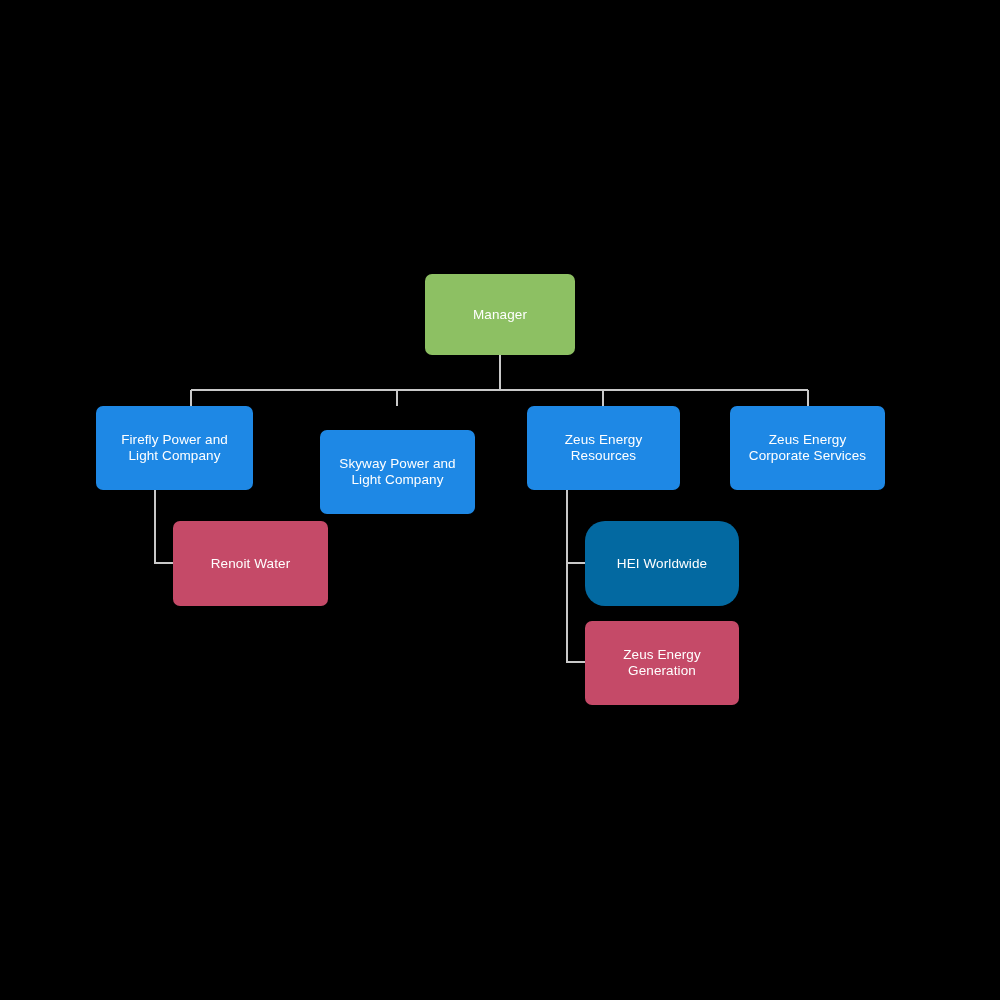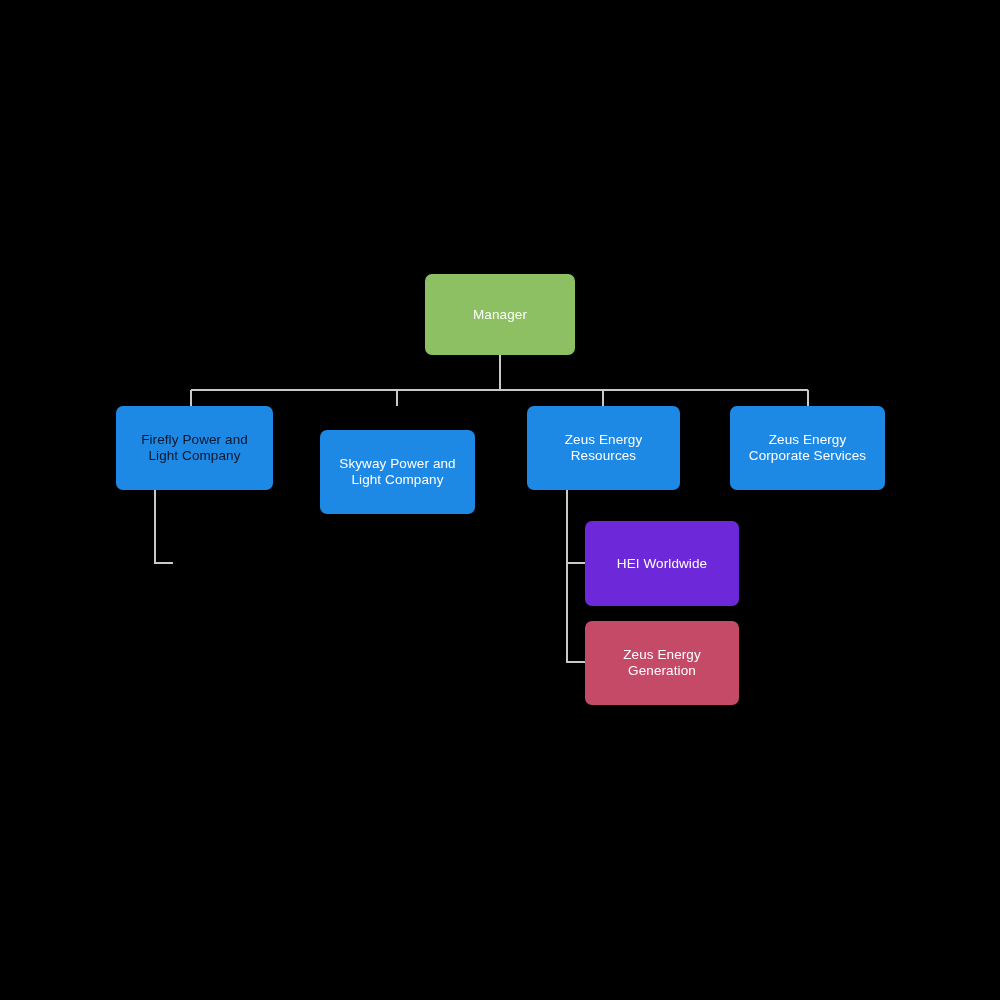--- a/index.html
+++ b/index.html
@@ -51,24 +51,25 @@
       <path d="M 191,390 L 808,390" fill="none" stroke="#c9c9c9" stroke-width="2" stroke-linecap="butt" stroke-linejoin="miter"></path>
       <path d="M 191,390 L 191,406" fill="none" stroke="#c9c9c9" stroke-width="2" stroke-linecap="butt" stroke-linejoin="miter"></path>
       <path d="M 397,390 L 397,406" fill="none" stroke="#c9c9c9" stroke-width="2" stroke-linecap="butt" stroke-linejoin="miter"></path>
       <path d="M 603,390 L 603,406" fill="none" stroke="#c9c9c9" stroke-width="2" stroke-linecap="butt" stroke-linejoin="miter"></path>
       <path d="M 808,390 L 808,406" fill="none" stroke="#c9c9c9" stroke-width="2" stroke-linecap="butt" stroke-linejoin="miter"></path>
       <path d="M 155,490 L 155,563 L 173,563" fill="none" stroke="#c9c9c9" stroke-width="2" stroke-linecap="butt" stroke-linejoin="miter"></path>
       <path d="M 567,490 L 567,563 L 585,563" fill="none" stroke="#c9c9c9" stroke-width="2" stroke-linecap="butt" stroke-linejoin="miter"></path>
       <path d="M 567,490 L 567,662 L 585,662" fill="none" stroke="#c9c9c9" stroke-width="2" stroke-linecap="butt" stroke-linejoin="miter"></path>
     </svg>
 <div class="node" style="left: 425px; top: 274px; width: 150px; height: 81px; background: rgb(141, 192, 99); color: rgb(255, 255, 255);"><span>Manager</span></div>
-    <div class="node" style="left: 116px; top: 406px; width: 157px; height: 84px; background: rgb(30, 136, 229); color: #0f172a;"><span>Firefly Power and
+    <div class="node" style="left: 96px; top: 406px; width: 157px; height: 84px; background: rgb(30, 136, 229); color: #ffffff;"><span>Firefly Power and
 Light Company</span></div>
     <div class="node" style="left: 320px; top: 430px; width: 155px; height: 84px; background: rgb(30, 136, 229); color: rgb(255, 255, 255);"><span>Skyway Power and
 Light Company</span></div>
     <div class="node" style="left: 527px; top: 406px; width: 153px; height: 84px; background: rgb(30, 136, 229); color: rgb(255, 255, 255);"><span>Zeus Energy
 Resources</span></div>
     <div class="node" style="left: 730px; top: 406px; width: 155px; height: 84px; background: rgb(30, 136, 229); color: rgb(255, 255, 255);"><span>Zeus Energy
 Corporate Services</span></div>
-    <div class="node" style="left: 585px; top: 521px; width: 154px; height: 85px; background: #6d28d9; color: rgb(255, 255, 255);"><span>HEI Worldwide</span></div>
+    <div class="node" style="left: 173px; top: 521px; width: 155px; height: 85px; background: rgb(197, 74, 104); color: rgb(255, 255, 255);"><span>Renoit Water</span></div>
+    <div class="node" style="left: 585px; top: 521px; width: 154px; height: 85px; background: #0369a1; color: rgb(255, 255, 255); border-radius: 20px;"><span>HEI Worldwide</span></div>
     <div class="node" style="left: 585px; top: 621px; width: 154px; height: 84px; background: rgb(197, 74, 104); color: rgb(255, 255, 255);"><span>Zeus Energy
 Generation</span></div>
   </div>
 
 </body></html>

